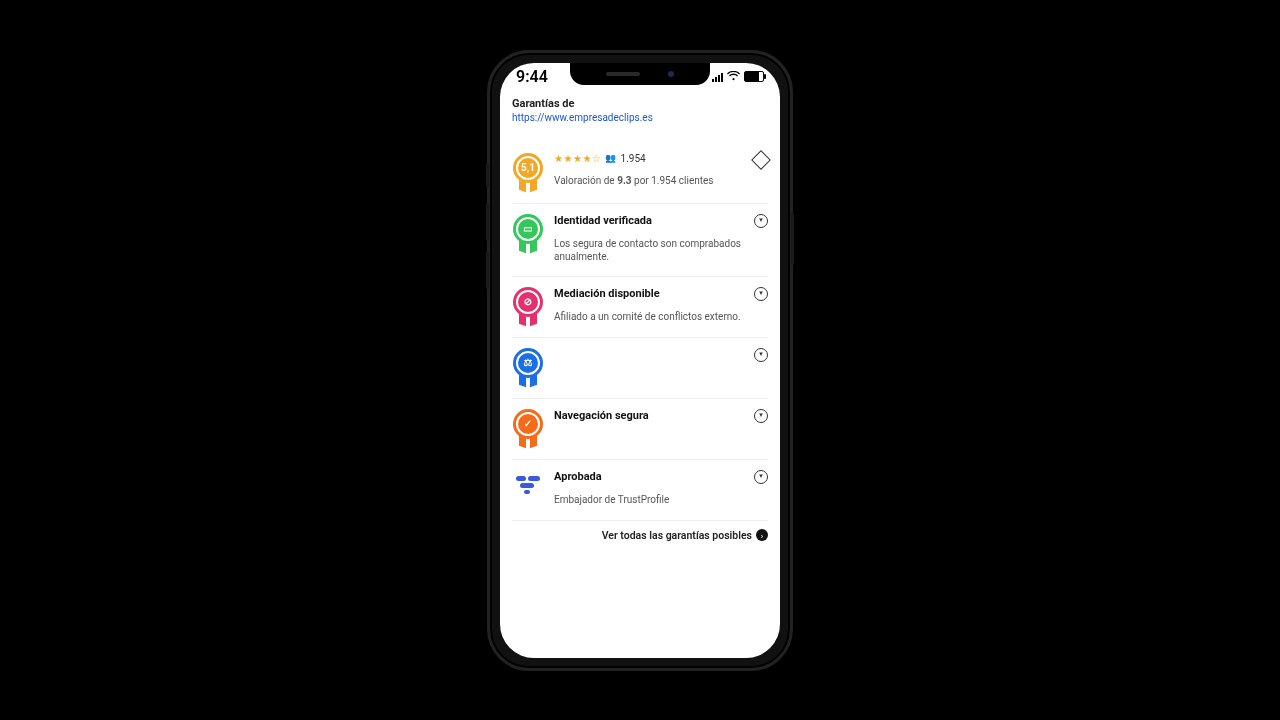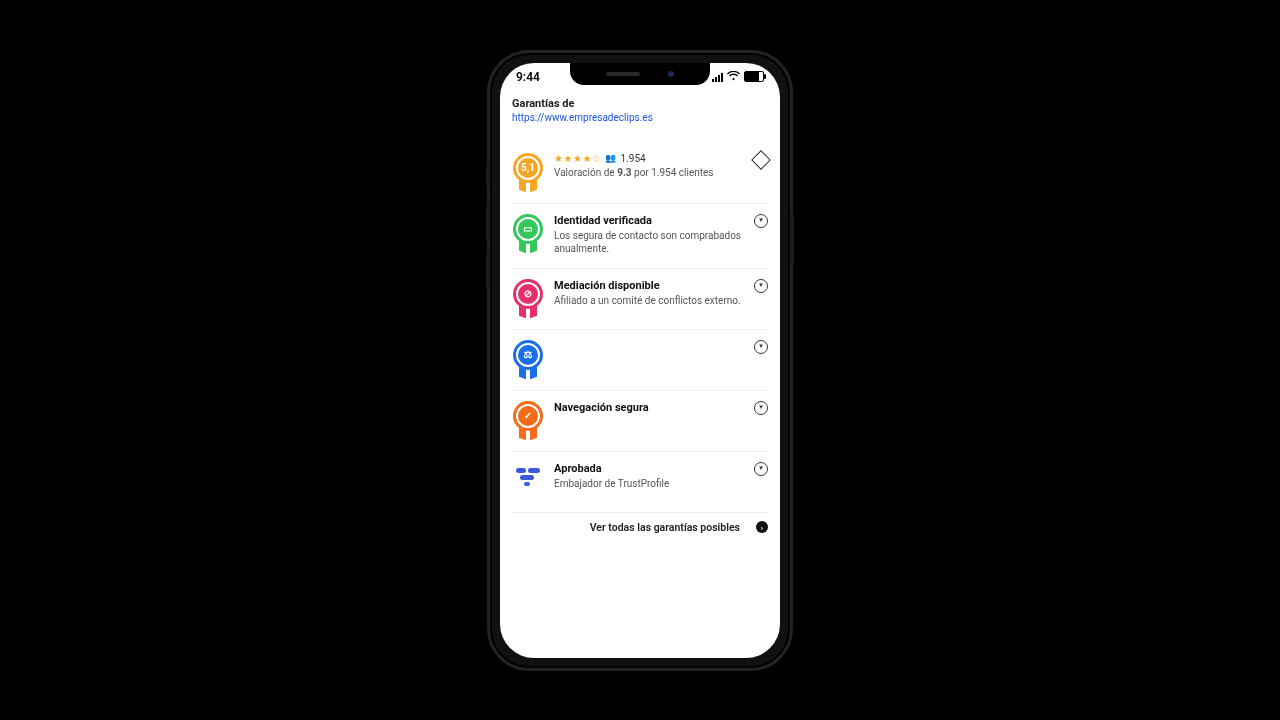--- a/index.html
+++ b/index.html
@@ -2,21 +2,21 @@
 <html><head>
 <meta charset="utf-8">
 <style>
   html,body{margin:0;padding:0;background:#000;width:1280px;height:720px;font-family:-apple-system,BlinkMacSystemFont,"Segoe UI",Roboto,Helvetica,Arial,sans-serif;overflow:hidden;}
   .stage{width:1280px;height:720px;display:flex;align-items:center;justify-content:center;}
   .phone{position:relative;width:300px;height:615px;background:#111;border:3px solid #222;border-radius:42px;box-shadow:0 0 0 2px #000 inset;}
   .screen{position:absolute;top:10px;left:10px;right:10px;bottom:10px;background:#fff;border-radius:34px;overflow:hidden;}
   .notch{position:absolute;top:0;left:50%;transform:translateX(-50%);width:140px;height:22px;background:#000;border-bottom-left-radius:14px;border-bottom-right-radius:14px;z-index:3;display:flex;align-items:center;justify-content:center;gap:28px;}
   .speaker{width:34px;height:4px;background:#2a2a2a;border-radius:3px;}
   .cam{width:6px;height:6px;border-radius:50%;background:#1a2a55;}
-  .statusbar{position:relative;height:28px;display:flex;align-items:center;justify-content:space-between;padding:0 16px;font-weight:600;font-size:12px;color:#000;text-align:right;}
+  .statusbar{position:relative;height:28px;display:flex;align-items:center;justify-content:space-between;padding:0 16px;font-weight:600;font-size:16px;color:#000;text-align:right;}
   .sb-right{display:flex;align-items:center;gap:4px;}
   .signal{display:flex;align-items:flex-end;gap:1px;height:10px;}
   .signal span{display:block;width:2px;background:#000;}
   .signal span:nth-child(1){height:3px;}
   .signal span:nth-child(2){height:5px;}
   .signal span:nth-child(3){height:7px;}
   .signal span:nth-child(4){height:9px;}
   .wifi{font-size:11px;line-height:1;}
   .batt{width:18px;height:9px;border:1px solid #000;border-radius:2px;position:relative;}
   .batt:after{content:"";position:absolute;right:-3px;top:2px;width:2px;height:5px;background:#000;border-radius:1px;}
@@ -37,27 +37,27 @@
   .ribbons:after{right:0;transform:skewY(-20deg);}
   .c-orange{color:#f5a623;}
   .c-green{color:#34c759;}
   .c-pink{color:#e6306e;}
   .c-blue{color:#1a6fe6;}
   .c-dorange{color:#f56b1a;}
   .tp-logo{width:30px;height:30px;display:flex;align-items:center;justify-content:center;}
   .tp-logo svg{width:24px;height:18px;}
   .text{flex:1;min-width:0;padding-right:14px;}
   .title{font-weight:700;font-size:11px;color:#111;}
-  .desc{font-size:10px;color:#555;margin-top:2px;line-height:1.35;}
+  .desc{font-size:10px;color:#555;margin-top:10px;line-height:1.35;}
   .stars{color:#f5a623;font-size:10px;letter-spacing:0.5px;}
   .meta{font-size:10px;color:#333;display:flex;align-items:center;gap:4px;margin-bottom:2px;}
   .meta .ppl{font-size:9px;}
   .chev{position:absolute;right:0;top:10px;width:12px;height:12px;border:1px solid #333;border-radius:50%;display:flex;align-items:center;justify-content:center;font-size:7px;color:#333;line-height:1;}
   .chev.diamond{border-radius:0;transform:rotate(45deg);}
-  .footer{text-align:right;font-size:10.5px;font-weight:600;padding:8px 0 12px;display:flex;justify-content:flex-end;align-items:center;gap:16px;}
+  .footer{text-align:right;font-size:10.5px;font-weight:600;padding:8px 0 12px;display:flex;justify-content:flex-end;align-items:center;gap:4px;}
   .footer .circ{width:12px;height:12px;border-radius:50%;background:#111;color:#fff;font-size:8px;display:flex;align-items:center;justify-content:center;}
   .side-btn{position:absolute;background:#1a1a1a;border-radius:2px;}
   .sb-l1{left:-4px;top:110px;width:3px;height:24px;}
   .sb-l2{left:-4px;top:150px;width:3px;height:38px;}
   .sb-l3{left:-4px;top:198px;width:3px;height:38px;}
   .sb-r1{right:-4px;top:160px;width:3px;height:52px;}
 </style>
 </head>
 <body>
 

